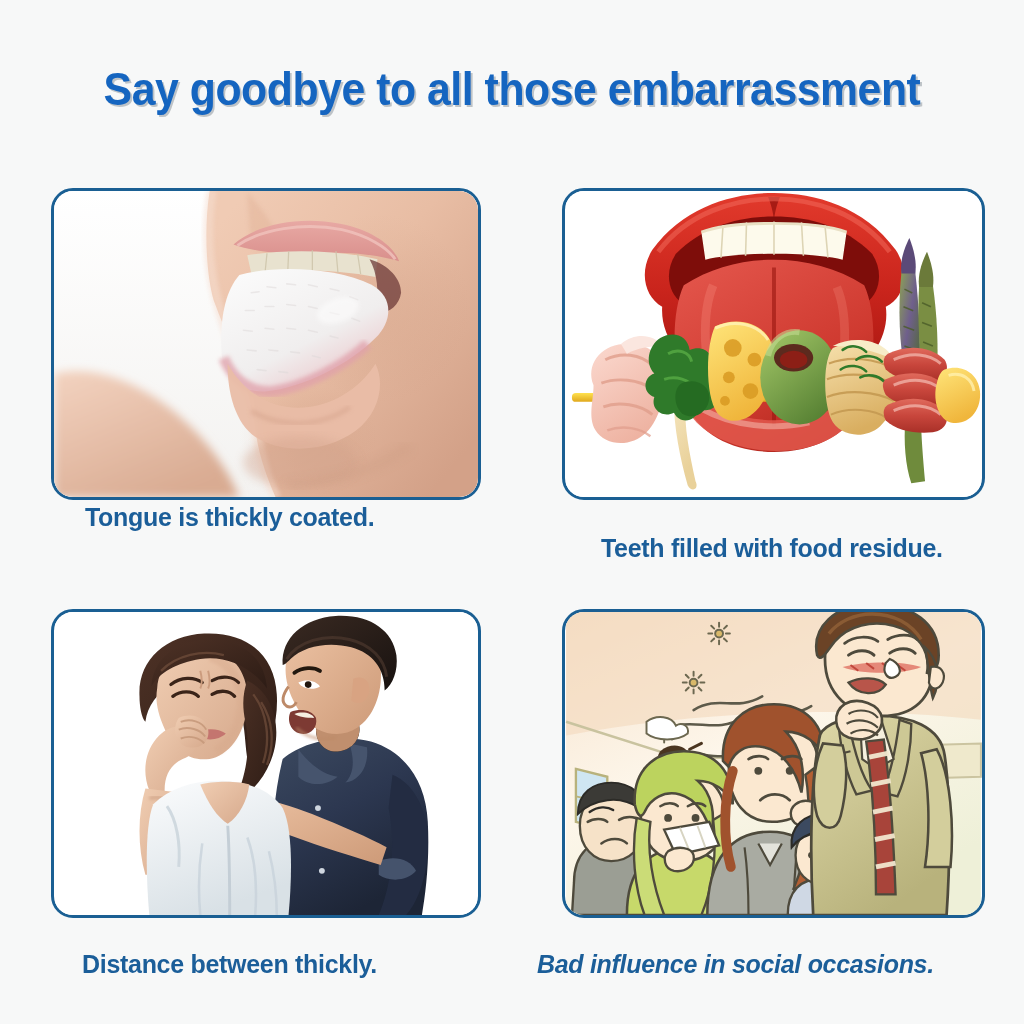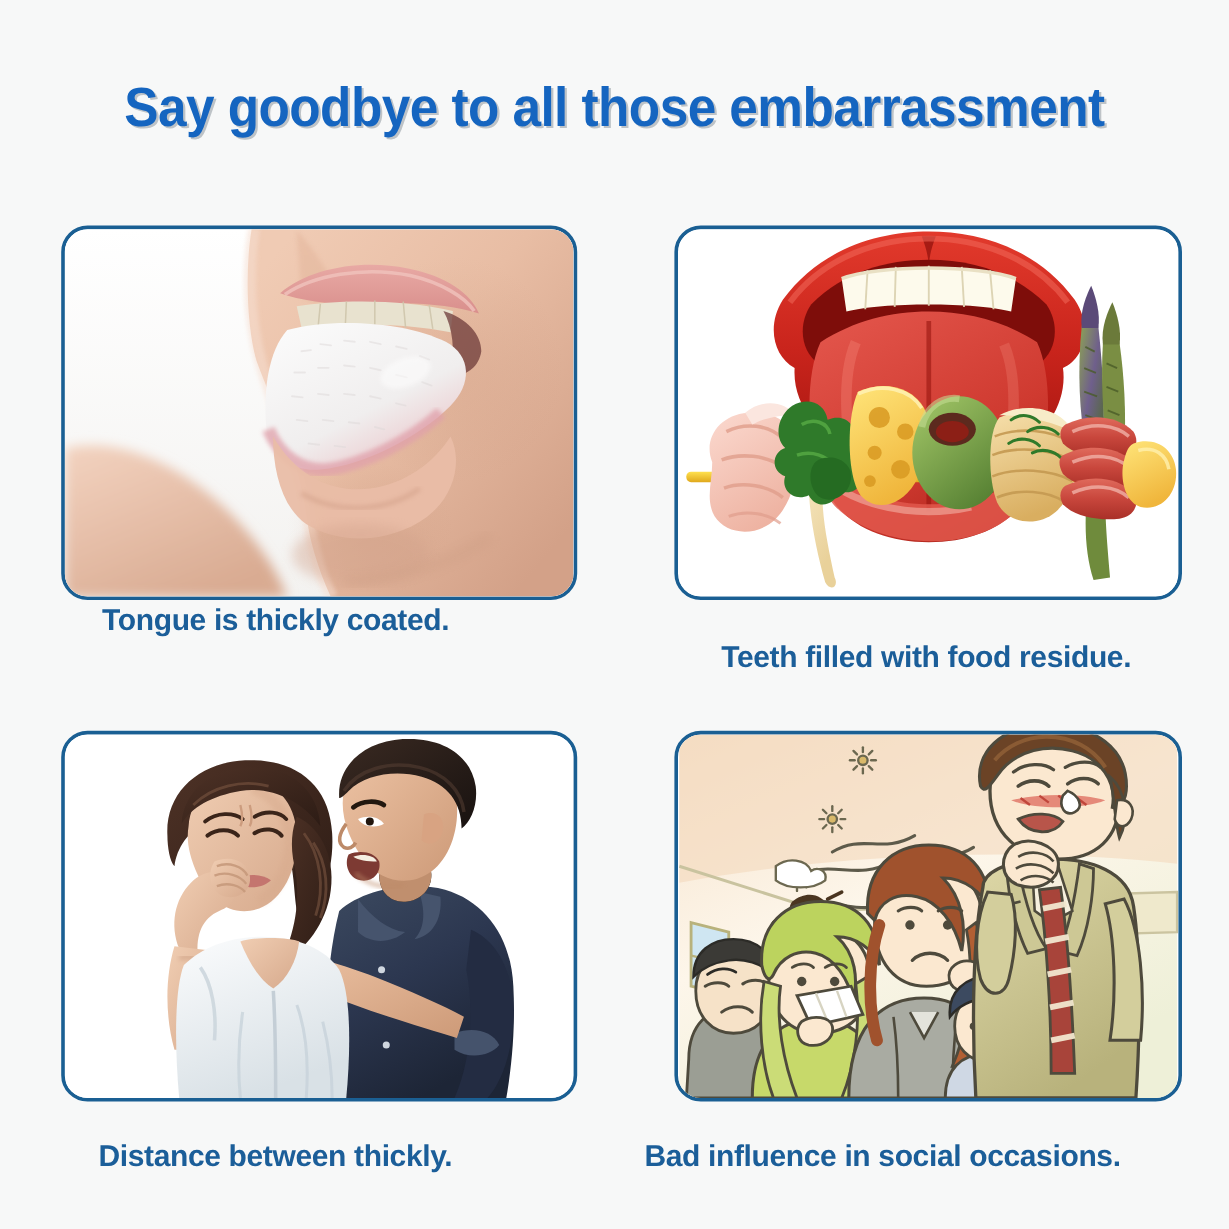--- a/index.html
+++ b/index.html
@@ -42,21 +42,21 @@
     position:absolute;
     font-size:25px;
     font-weight:bold;
     color:#1b5e99;
     letter-spacing:-0.3px;
     white-space:nowrap;
   }
   .cap-1 { left:85px;  top:503px;text-align:center; }
   .cap-2 { left:566px; top:534px;margin-left:35px; }
   .cap-3 { left:82px;  top:950px; }
-  .cap-4 { left:537px; top:950px; }
+  .cap-4 { left:537px; top:950px;font-style:italic; }
 
   .media { position:absolute; inset:0; }
   .media svg { display:block; width:100%; height:100%; }
 </style>
 </head>
 <body>
 
 <div class="title">Say goodbye to all those embarrassment</div>
 
 <div class="card card-1">

